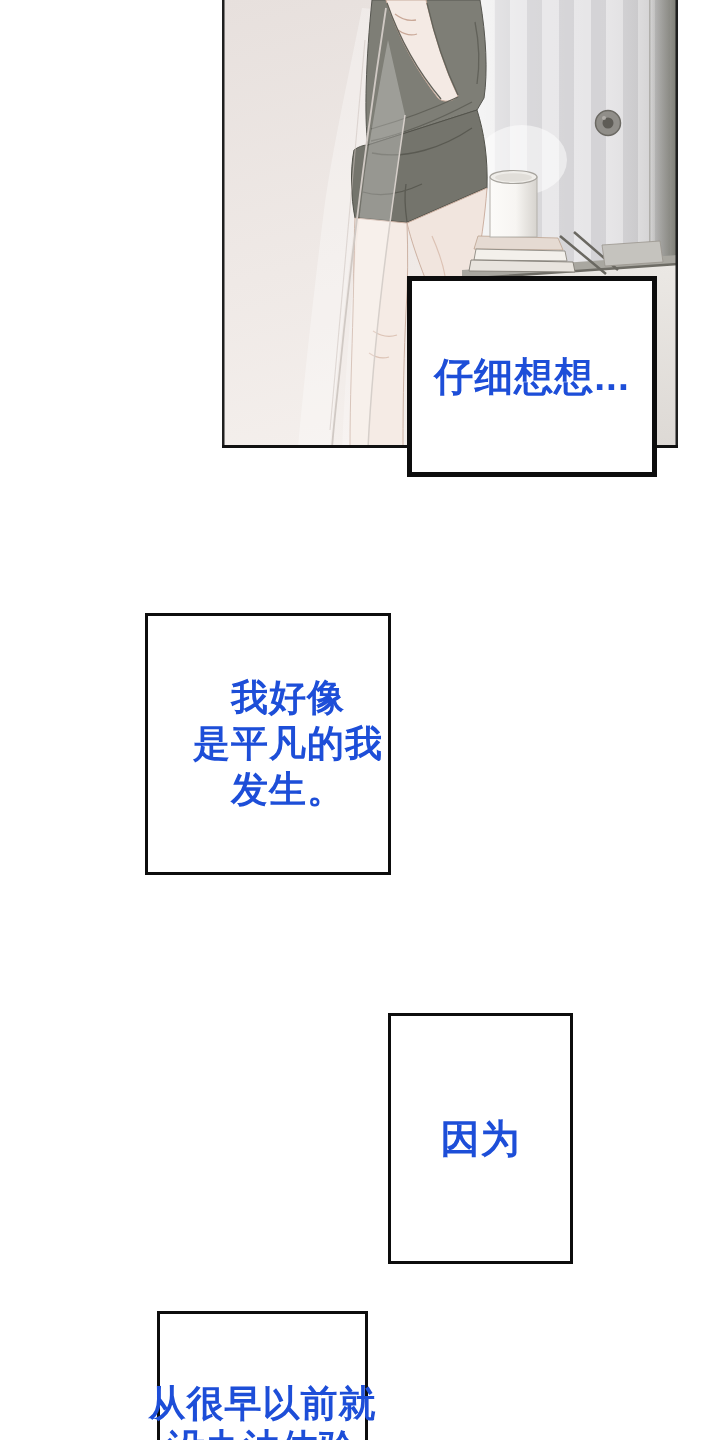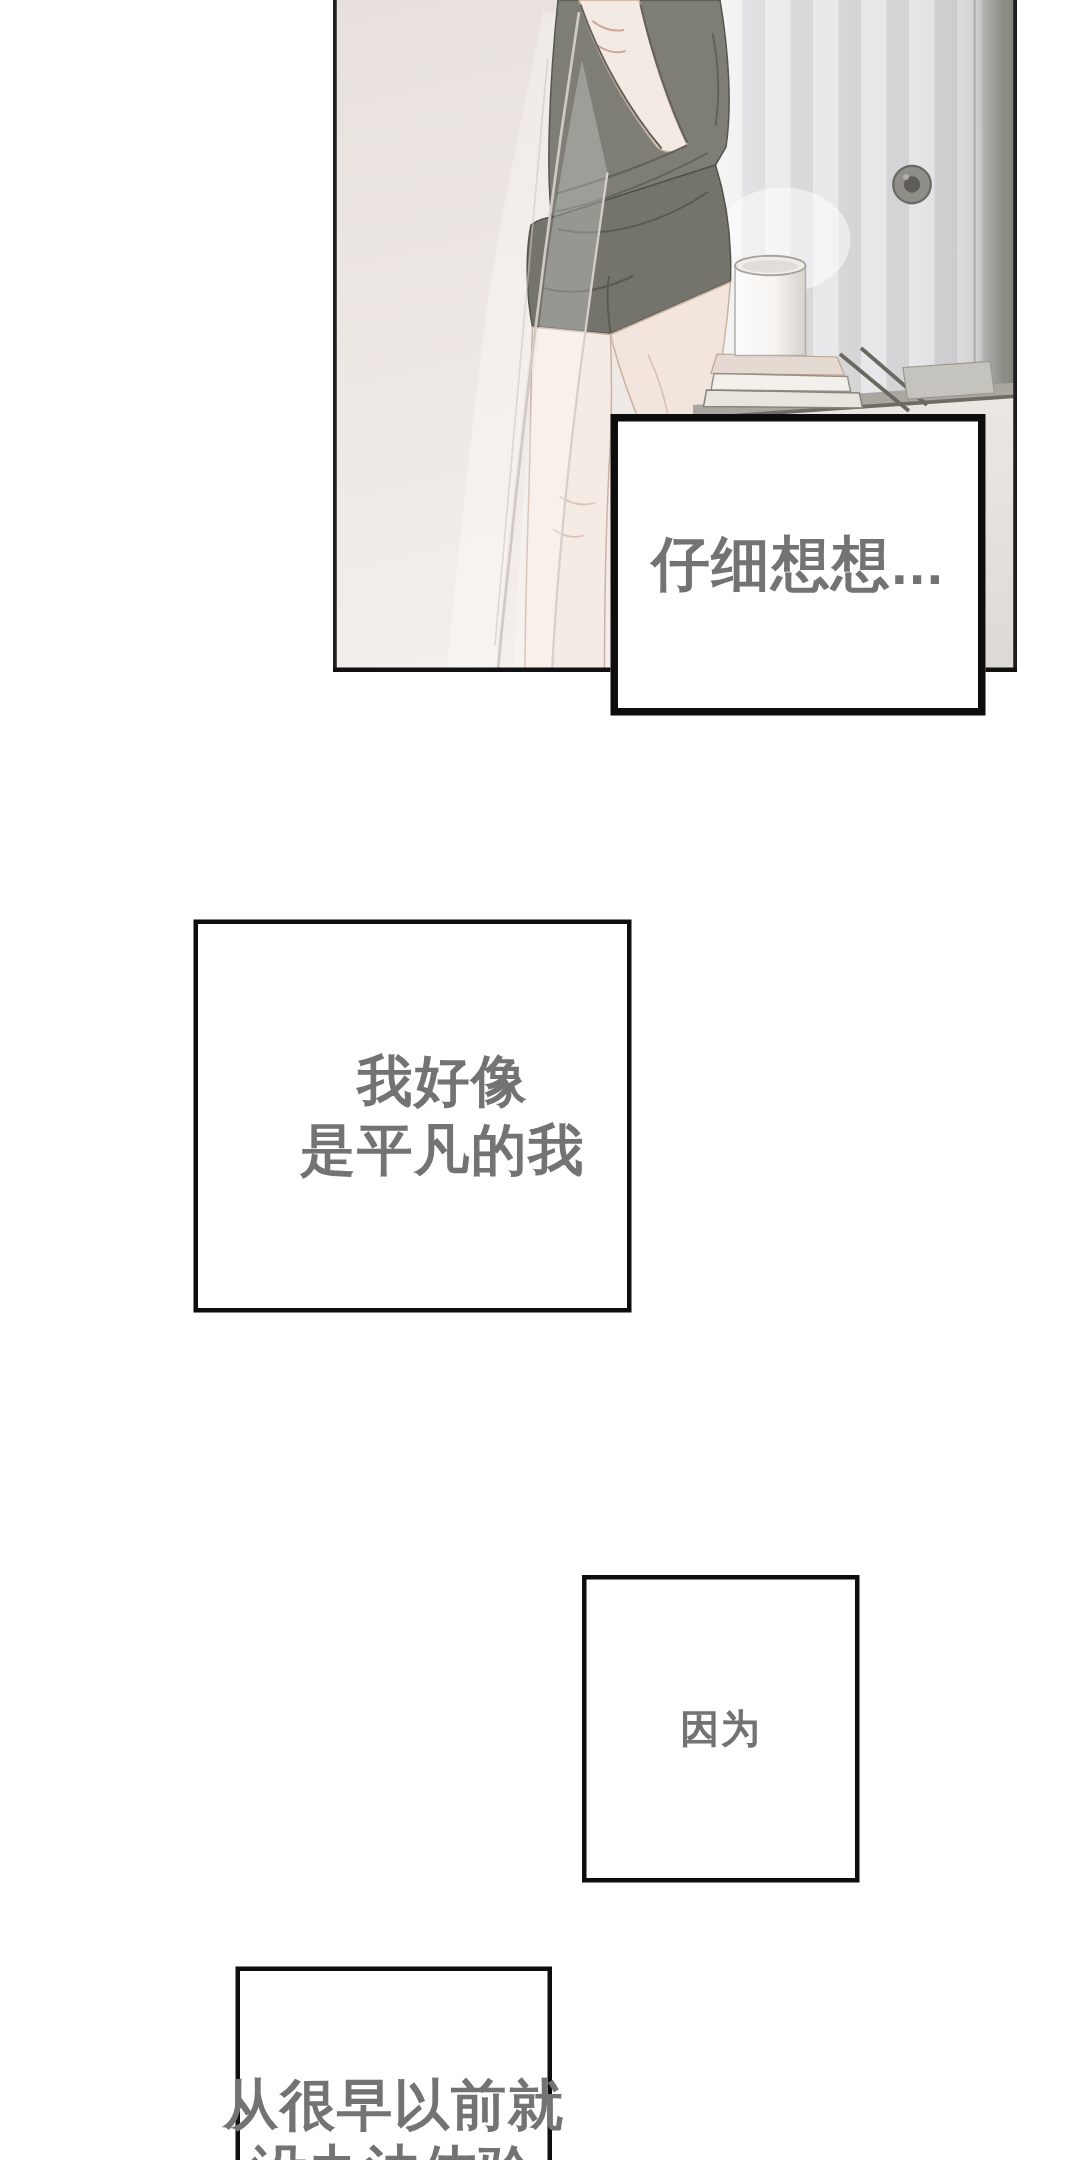--- a/index.html
+++ b/index.html
@@ -9,26 +9,26 @@
     font-family:"Liberation Sans","DejaVu Sans",sans-serif;
   }
   .panel{
     position:absolute;left:222px;top:0;width:456px;height:448px;
   }
   .panel svg{display:block;width:456px;height:448px;}
   .speech-box{
     position:absolute;background:#ffffff;border:3px solid #0d0d0d;
     box-sizing:border-box;display:flex;flex-direction:column;
     align-items:center;justify-content:center;text-align:center;
-    font-weight:700;color:#737373;z-index:5;
+    font-weight:700;color:#1d4ed8;z-index:5;
     letter-spacing:1px;
   }
   .box1{left:407px;top:276px;width:250px;height:201px;border-width:5px;font-size:39px;line-height:48px;}
-  .box2{left:129px;top:613px;width:292px;height:262px;font-size:37px;line-height:46px;padding-left:40px;}
-  .box3{left:388px;top:1050px;width:185px;height:205px;font-size:26px;line-height:47px;}
+  .box2{left:145px;top:613px;width:246px;height:262px;font-size:37px;line-height:46px;padding-left:40px;}
+  .box3{left:388px;top:1013px;width:185px;height:251px;font-size:39px;line-height:47px;}
   .box4{left:157px;top:1311px;width:211px;height:200px;font-size:37px;line-height:44px;
         justify-content:flex-start;padding-top:68px;}
   .speech-line{white-space:nowrap;}
 </style>
 </head>
 <body>
 
 <div class="stage">
 
   <div class="panel">
@@ -128,20 +128,21 @@
     </svg>
   </div>
 
   <div class="speech-box box1">
     <div class="speech-line">仔细想想...</div>
   </div>
 
   <div class="speech-box box2">
     <div class="speech-line">我好像</div>
     <div class="speech-line">是平凡的我</div>
+    <div class="speech-line">发生。</div>
   </div>
 
   <div class="speech-box box3">
     <div class="speech-line">因为</div>
   </div>
 
   <div class="speech-box box4">
     <div class="speech-line">从很早以前就</div>
     <div class="speech-line">没办法体验</div>
   </div>

